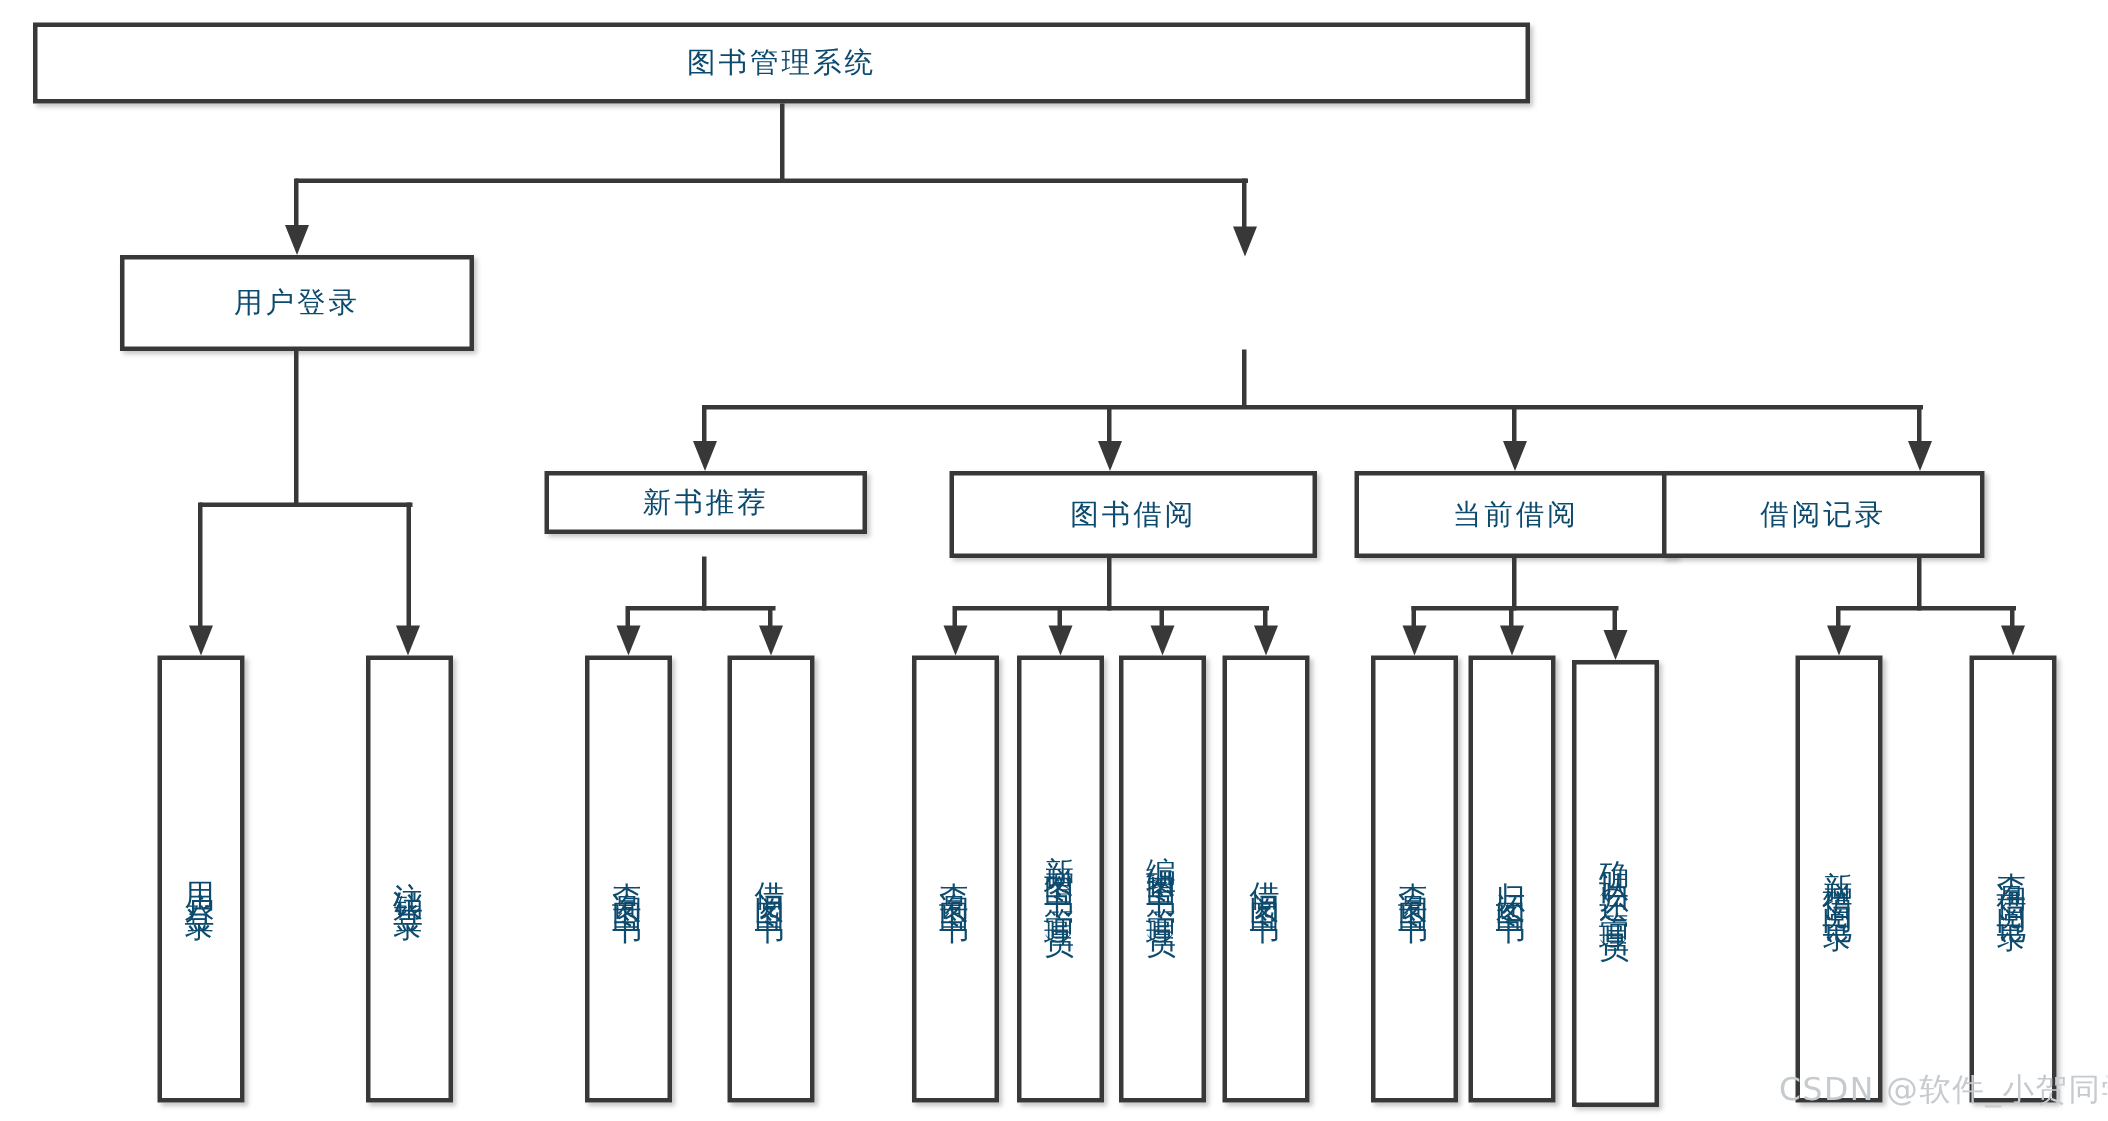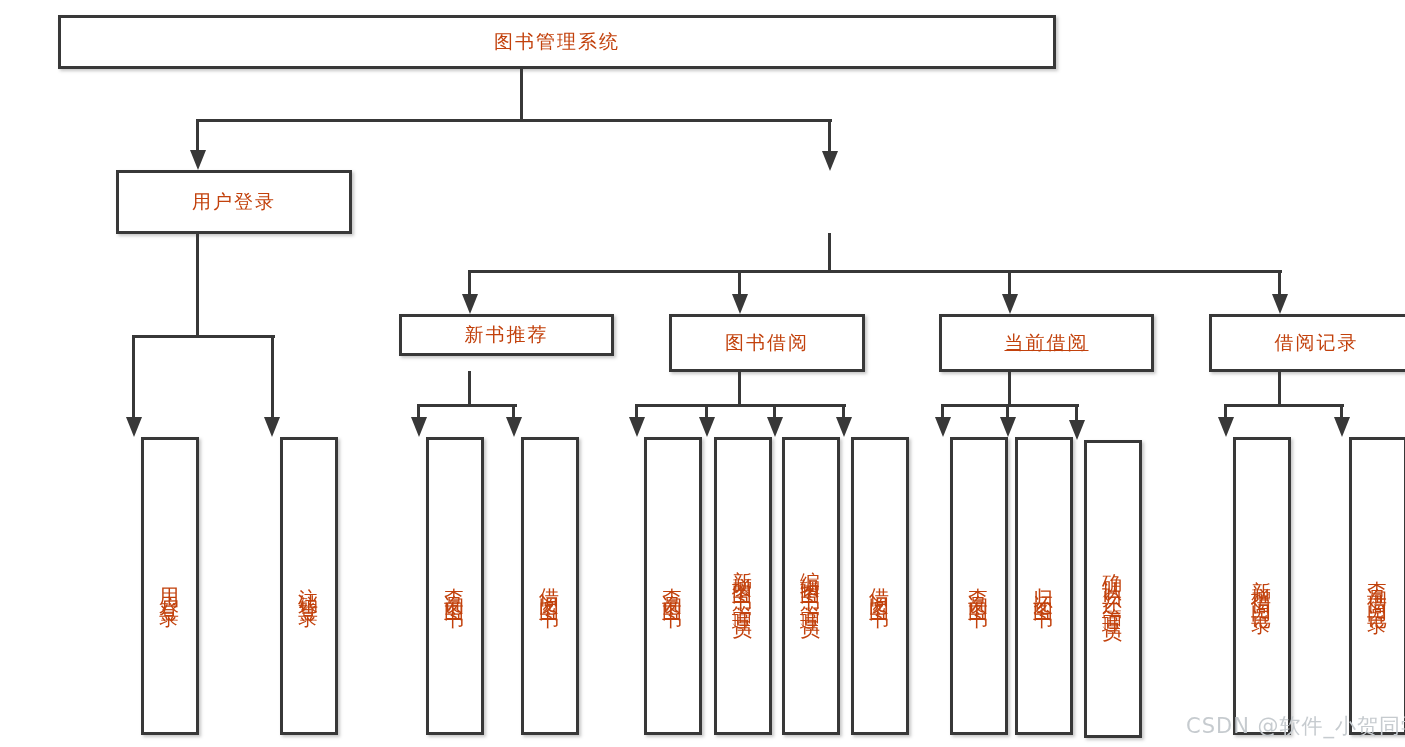--- a/index.html
+++ b/index.html
@@ -3,23 +3,22 @@
 <meta charset="utf-8">
 <style>
   html,body{margin:0;padding:0;background:#ffffff;}
   .stage{
     position:relative;width:1405px;height:747px;background:#ffffff;overflow:hidden;
     font-family:"DejaVu Sans","Liberation Sans",sans-serif;color:#333333;
   }
   .box{
     position:absolute;box-sizing:border-box;border:3px solid #383838;background:#ffffff;
     display:flex;align-items:center;justify-content:center;
-    font-size:19px;letter-spacing:2px;color:#c2410c;
+    font-size:19px;letter-spacing:2px;color:#0c4a6e;
     box-shadow:2px 2px 3px rgba(130,130,130,0.45);
-    margin-left:36px;
   }
   .vbox{
     width:58px;height:298px;
     writing-mode:vertical-rl;text-orientation:mixed;
     font-size:20px;letter-spacing:7px;
   }
   .hline,.vline{position:absolute;background:#383838;}
   .hline{height:3px;}
   .vline{width:3px;}
   .arrowhead{
@@ -37,25 +36,25 @@
 
 <div class="stage">
 
   <div class="box" style="left:22px;top:15px;width:998px;height:54px;font-size:19px;">图书管理系统</div>
 
   <div class="box" style="left:80px;top:170px;width:236px;height:64px;">用户登录</div>
 
 
   <div class="box" style="left:363px;top:314px;width:215px;height:42px;">新书推荐</div>
 
-  <div class="box" style="left:633px;top:314px;width:196px;height:58px;">图书借阅</div>
+  <div class="box" style="left:633px;top:314px;width:245px;height:58px;">图书借阅</div>
 
-  <div class="box" style="left:903px;top:314px;width:215px;height:58px;text-decoration:underline;">当前借阅</div>
+  <div class="box" style="left:903px;top:314px;width:215px;height:58px;">当前借阅</div>
 
-  <div class="box" style="left:1173px;top:314px;width:215px;height:58px;">借阅记录</div>
+  <div class="box" style="left:1108px;top:314px;width:215px;height:58px;">借阅记录</div>
 
   <div class="box vbox" style="left:105px;top:437px;">用户登录</div>
   <div class="box vbox" style="left:244px;top:437px;">注销登录</div>
 
   <div class="box vbox" style="left:390px;top:437px;">查询图书</div>
   <div class="box vbox" style="left:485px;top:437px;">借阅图书</div>
 
   <div class="box vbox" style="left:608px;top:437px;">查询图书</div>
   <div class="box vbox" style="left:678px;top:437px;">新增图书（管理员）</div>
   <div class="box vbox" style="left:746px;top:437px;">编辑图书（管理员）</div>

